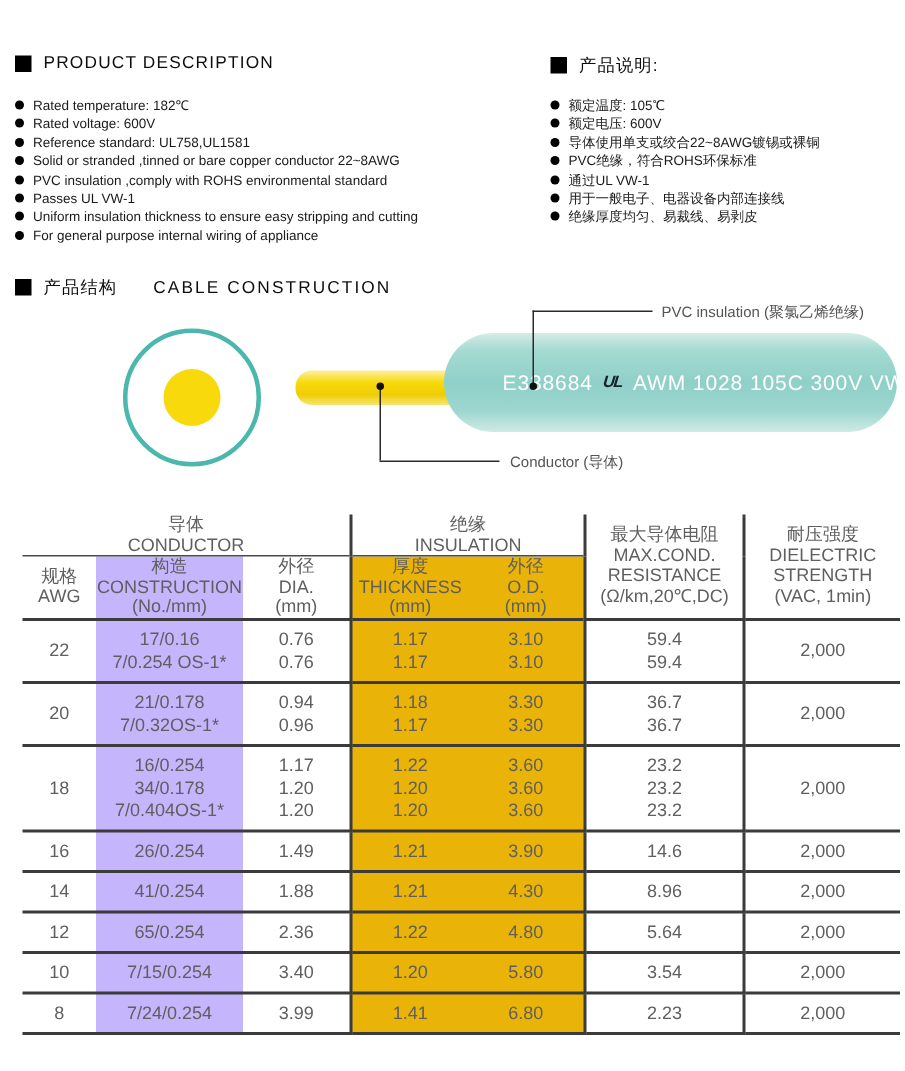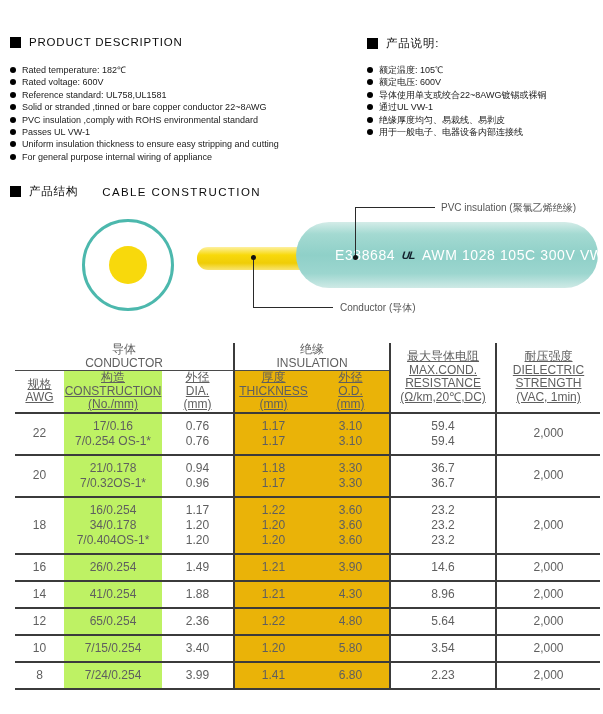--- a/index.html
+++ b/index.html
@@ -54,24 +54,24 @@
     position:absolute; left:15px; top:343px; width:585px;
     border-collapse:collapse; table-layout:fixed;
     font-size:12px; color:#5f5f5f; text-align:center;
   }
   #spec-table th { font-weight:normal; padding:0; }
   #spec-table thead div { line-height:13.5px; }
   .group-row th { height:26px; vertical-align:middle; }
   .group-row th.grp { border-bottom:1.5px solid #4a4a4a; }
   .col-row th { padding:5px 0 6px 0; vertical-align:middle; }
   .br { border-right:2px solid #3b3b3b; }
-  .col-row th, #spec-table thead th[rowspan] { border-bottom:2px solid #3b3b3b;text-decoration:underline; }
+  .col-row th, #spec-table thead th[rowspan] { border-bottom:2px solid #3b3b3b; }
   #spec-table tbody td { border-bottom:2px solid #3b3b3b; padding:5px 0; vertical-align:middle; }
   #spec-table tbody td div { line-height:15px; }
-  .yellow { background:#bef264; }
+  .yellow { background:#c4b5fd; }
   .blue   { background:#eab308; }
 </style>
 </head>
 <body>
 
 <div class="page">
 
   <div class="section-title" style="left:10px; top:36px;">
     <span class="sq"></span>
     <span>PRODUCT DESCRIPTION</span>
@@ -123,29 +123,33 @@
       <li>
         <span class="dot"></span>
         <span>额定电压: 600V</span>
       </li>
       <li>
         <span class="dot"></span>
         <span>导体使用单支或绞合22~8AWG镀锡或裸铜</span>
       </li>
       <li>
         <span class="dot"></span>
+        <span>PVC绝缘，符合ROHS环保标准</span>
+      </li>
+      <li>
+        <span class="dot"></span>
         <span>通过UL VW-1</span>
       </li>
       <li>
         <span class="dot"></span>
+        <span>用于一般电子、电器设备内部连接线</span>
+      </li>
+      <li>
+        <span class="dot"></span>
         <span>绝缘厚度均匀、易裁线、易剥皮</span>
-      </li>
-      <li>
-        <span class="dot"></span>
-        <span>用于一般电子、电器设备内部连接线</span>
       </li>
     </ul>
 
   <div class="section-title" style="left:10px; top:184px;">
     <span class="sq"></span>
     <span>产品结构</span>
     <span class="en-sub">CABLE CONSTRUCTION</span>
   </div>
 
   <div class="cross-outer">

